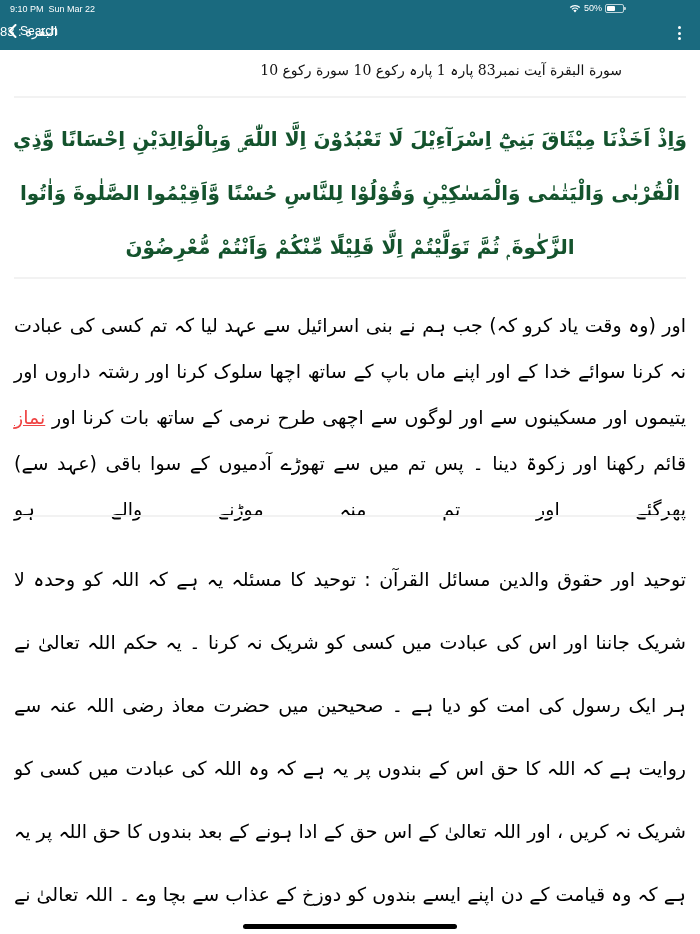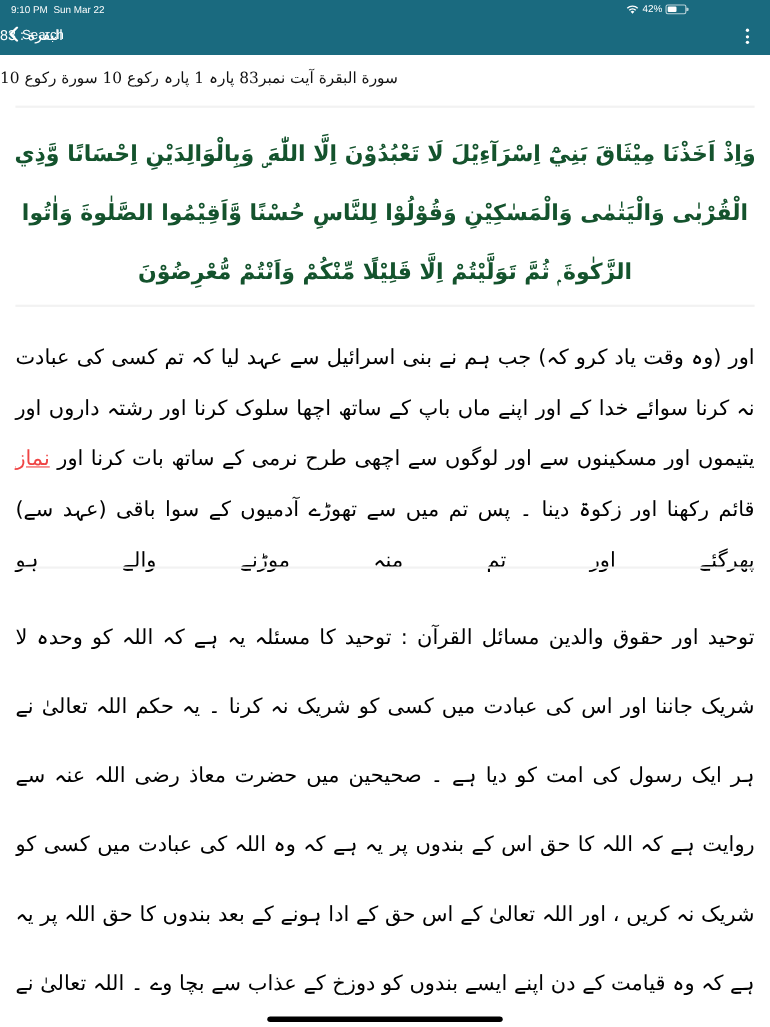--- a/index.html
+++ b/index.html
@@ -99,21 +99,21 @@
       padding: 2px 0;
     }
     .more-button .dot {
       width: 3px; height: 3px; border-radius: 50%;
       background: #ffffff;
     }
     .info-line {
       position: absolute;
       left: 0; top: 62px;
       width: 622px;
-      text-align: left;
+      text-align: right;
       direction: rtl;
       font-family: "DejaVu Serif", serif;
       font-size: 14px;
       color: #111111;
     }
     .separator {
       position: absolute;
       left: 14px;
       width: 672px;
       height: 2px;
@@ -172,21 +172,21 @@
   <div class="status-bar">
     <span class="status-time">
       <span>9:10 PM</span>&nbsp;&nbsp;<span>Sun Mar 22</span>
     </span>
     <div class="status-right">
       <svg class="wifi-icon" viewBox="0 0 12 9">
         <path d="M6 8.5 L4.3 6.6 A2.5 2.5 0 0 1 7.7 6.6 Z" fill="#fff"></path>
         <path d="M2.6 4.9 A4.9 4.9 0 0 1 9.4 4.9 L8.5 5.8 A3.6 3.6 0 0 0 3.5 5.8 Z" fill="#fff"></path>
         <path d="M0.8 3.1 A7.4 7.4 0 0 1 11.2 3.1 L10.3 4 A6.1 6.1 0 0 0 1.7 4 Z" fill="#fff"></path>
       </svg>
-      <span>42%</span>
+      <span>50%</span>
       <div class="battery-icon">
         <div class="battery-fill"></div>
       </div>
     </div>
   </div>
 
   <div class="nav-bar">
     <div class="back-button">
       <svg class="chevron-left" viewBox="0 0 9 14">
         <path d="M7.5 1 L1.5 7 L7.5 13" stroke="#fff" stroke-width="2" fill="none" stroke-linecap="round" stroke-linejoin="round"></path>

